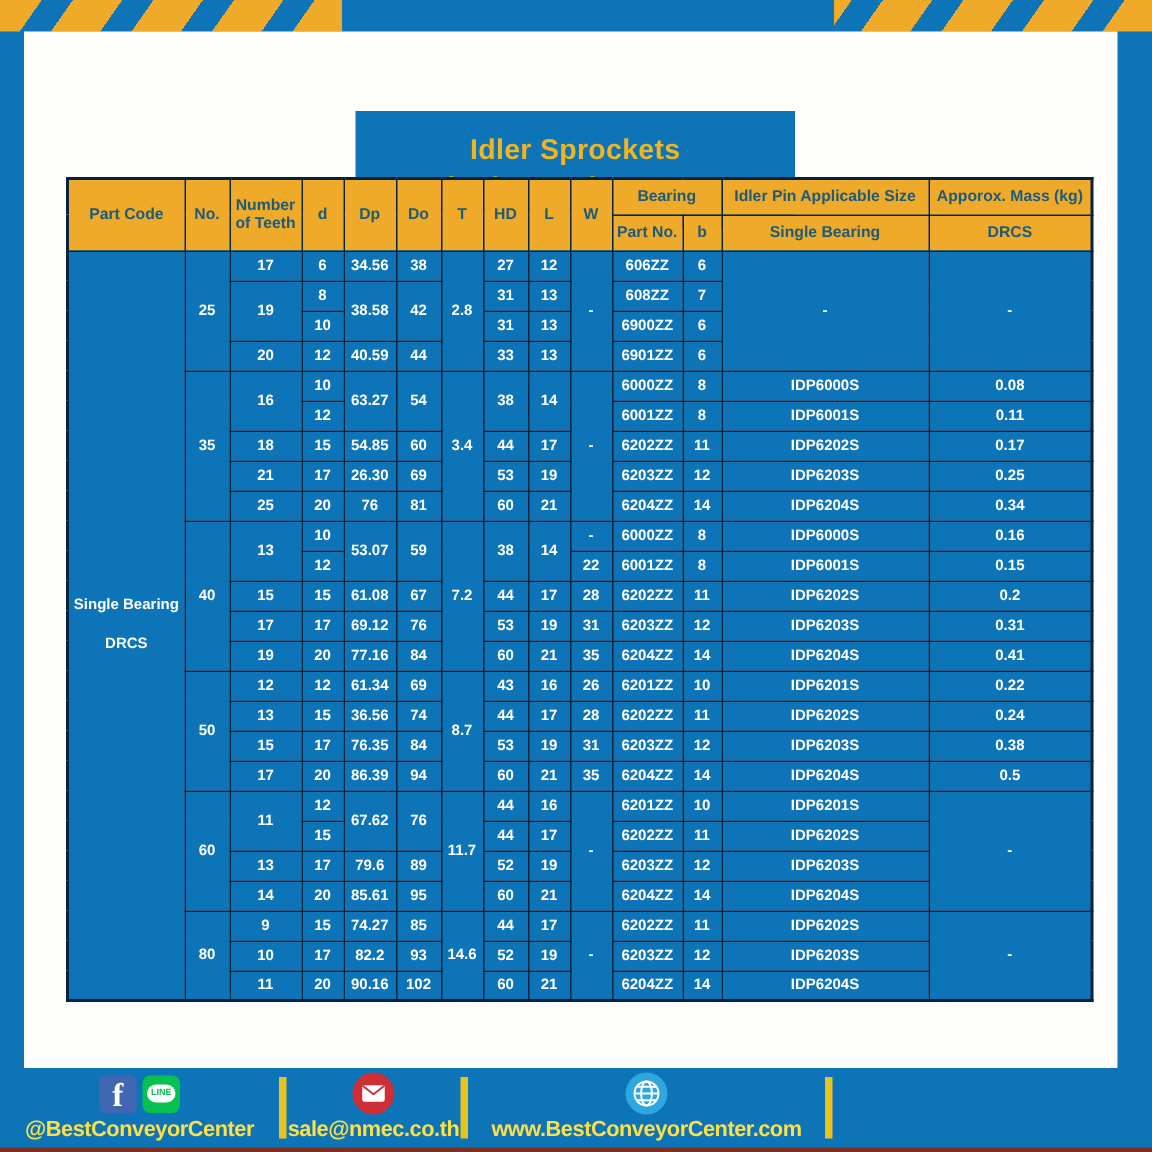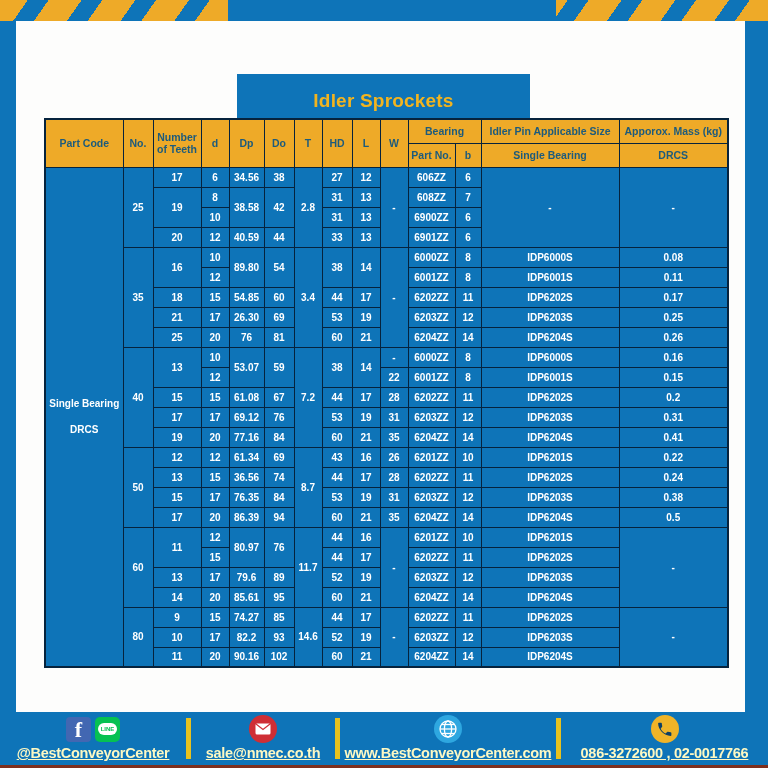--- a/index.html
+++ b/index.html
@@ -39,24 +39,24 @@
   th{background:var(--yellow);color:var(--hdr-text);font-size:10.5px;font-weight:700;height:24px;line-height:12px;}
   td{background:var(--blue);color:#fff;font-size:10px;font-weight:700;height:20px;}
   td.partcode{white-space:pre-line;line-height:26px;font-size:10px;}
   
   .footer{
     position:absolute;left:0;right:0;bottom:3px;height:53px;background:var(--blue);
     display:flex;align-items:stretch;
   }
   .maroon-strip{position:absolute;left:0;right:0;bottom:0;height:3px;background:var(--maroon);}
   .f-sec{display:flex;flex-direction:column;align-items:center;justify-content:flex-start;padding-top:3px;}
-  .f-sec.s1{width:186px;} .f-sec.s2{width:144px;} .f-sec.s3{width:216px;} .f-sec.s4{flex:1;}
+  .f-sec.s1{width:186px;} .f-sec.s2{width:116px;} .f-sec.s3{width:238px;} .f-sec.s4{flex:1;}
   .f-div{width:5px;background:#e8c21e;margin:6px 0;}
   .f-icons{display:flex;gap:4px;align-items:center;height:28px;}
-  .f-label{color:#fef9c3;font-size:14.5px;font-weight:800;letter-spacing:-.3px;margin-top:2px;white-space:nowrap;text-decoration:underline;}
+  .f-label{color:#fde047;font-size:14.5px;font-weight:800;letter-spacing:-.3px;margin-top:2px;white-space:nowrap;}
   .badge{width:28px;height:28px;border-radius:50%;display:flex;align-items:center;justify-content:center;}
   .fb{width:25px;height:25px;border-radius:4px;background:#4267b2;color:#fff;
       font-family:"Liberation Serif",serif;font-weight:700;font-size:22px;line-height:25px;
       display:flex;align-items:flex-end;justify-content:center;overflow:hidden;}
   .line-sq{width:25px;height:25px;border-radius:5px;background:#06c152;display:flex;align-items:center;justify-content:center;}
   .line-bubble{background:#fff;color:#06c152;border-radius:7px;font-size:6px;font-weight:800;
       width:19px;height:12px;display:flex;align-items:center;justify-content:center;letter-spacing:0;}
   .badge.mail{background:#cf2e35;}
   .badge.globe{background:#2ea7e0;}
   .badge.phone{background:#f0b428;}
@@ -158,21 +158,21 @@
         <td>44</td>
         <td>33</td>
         <td>13</td>
         <td>6901ZZ</td>
         <td>6</td>
       </tr>
       <tr>
         <td rowspan="5">35</td>
         <td rowspan="2">16</td>
         <td>10</td>
-        <td rowspan="2">89.80</td>
+        <td rowspan="2">63.27</td>
         <td rowspan="2">54</td>
         <td rowspan="5">3.4</td>
         <td rowspan="2">38</td>
         <td rowspan="2">14</td>
         <td rowspan="5">-</td>
         <td>6000ZZ</td>
         <td>8</td>
         <td>IDP6000S</td>
         <td>0.08</td>
       </tr>
@@ -210,21 +210,21 @@
       <tr>
         <td>25</td>
         <td>20</td>
         <td>76</td>
         <td>81</td>
         <td>60</td>
         <td>21</td>
         <td>6204ZZ</td>
         <td>14</td>
         <td>IDP6204S</td>
-        <td>0.26</td>
+        <td>0.34</td>
       </tr>
       <tr>
         <td rowspan="5">40</td>
         <td rowspan="2">13</td>
         <td>10</td>
         <td rowspan="2">53.07</td>
         <td rowspan="2">59</td>
         <td rowspan="5">7.2</td>
         <td rowspan="2">38</td>
         <td rowspan="2">14</td>
@@ -332,21 +332,21 @@
         <td>35</td>
         <td>6204ZZ</td>
         <td>14</td>
         <td>IDP6204S</td>
         <td>0.5</td>
       </tr>
       <tr>
         <td rowspan="4">60</td>
         <td rowspan="2">11</td>
         <td>12</td>
-        <td rowspan="2">80.97</td>
+        <td rowspan="2">67.62</td>
         <td rowspan="2">76</td>
         <td rowspan="4">11.7</td>
         <td>44</td>
         <td>16</td>
         <td rowspan="4">-</td>
         <td>6201ZZ</td>
         <td>10</td>
         <td>IDP6201S</td>
         <td rowspan="4">-</td>
       </tr>
@@ -453,24 +453,14 @@
             <ellipse cx="10" cy="10" rx="3.6" ry="8"></ellipse>
           <line x1="2" y1="10" x2="18" y2="10"></line>
             <line x1="3.2" y1="5.5" x2="16.8" y2="5.5"></line>
             <line x1="3.2" y1="14.5" x2="16.8" y2="14.5"></line>
         </svg>
       </div>
     </div>
     <div class="f-label">www.BestConveyorCenter.com</div>
   </div>
   <div class="f-div"></div>
-  <div class="f-sec s4">
-    <div class="f-icons">
-      <div class="badge phone">
-        <svg width="17" height="17" viewBox="0 0 24 24">
-            <path fill="#0d3f66" d="M6.6 10.8c1.5 3 3.9 5.4 6.9 6.9l2.3-2.3c.3-.3.7-.4 1.1-.2 1.2.4 2.5.6 3.8.6.6 0 1 .4 1 1V20c0 .6-.4 1-1 1C11.4 21 3 12.6 3 3.3c0-.6.4-1 1-1h3.2c.6 0 1 .4 1 1 0 1.3.2 2.6.6 3.8.1.4 0 .8-.2 1.1l-2 2.6z"></path>
-          </svg>
-      </div>
-    </div>
-    <div class="f-label">086-3272600 , 02-0017766</div>
-  </div>
 </div>
 <div class="maroon-strip"></div>
 
 </body></html>

